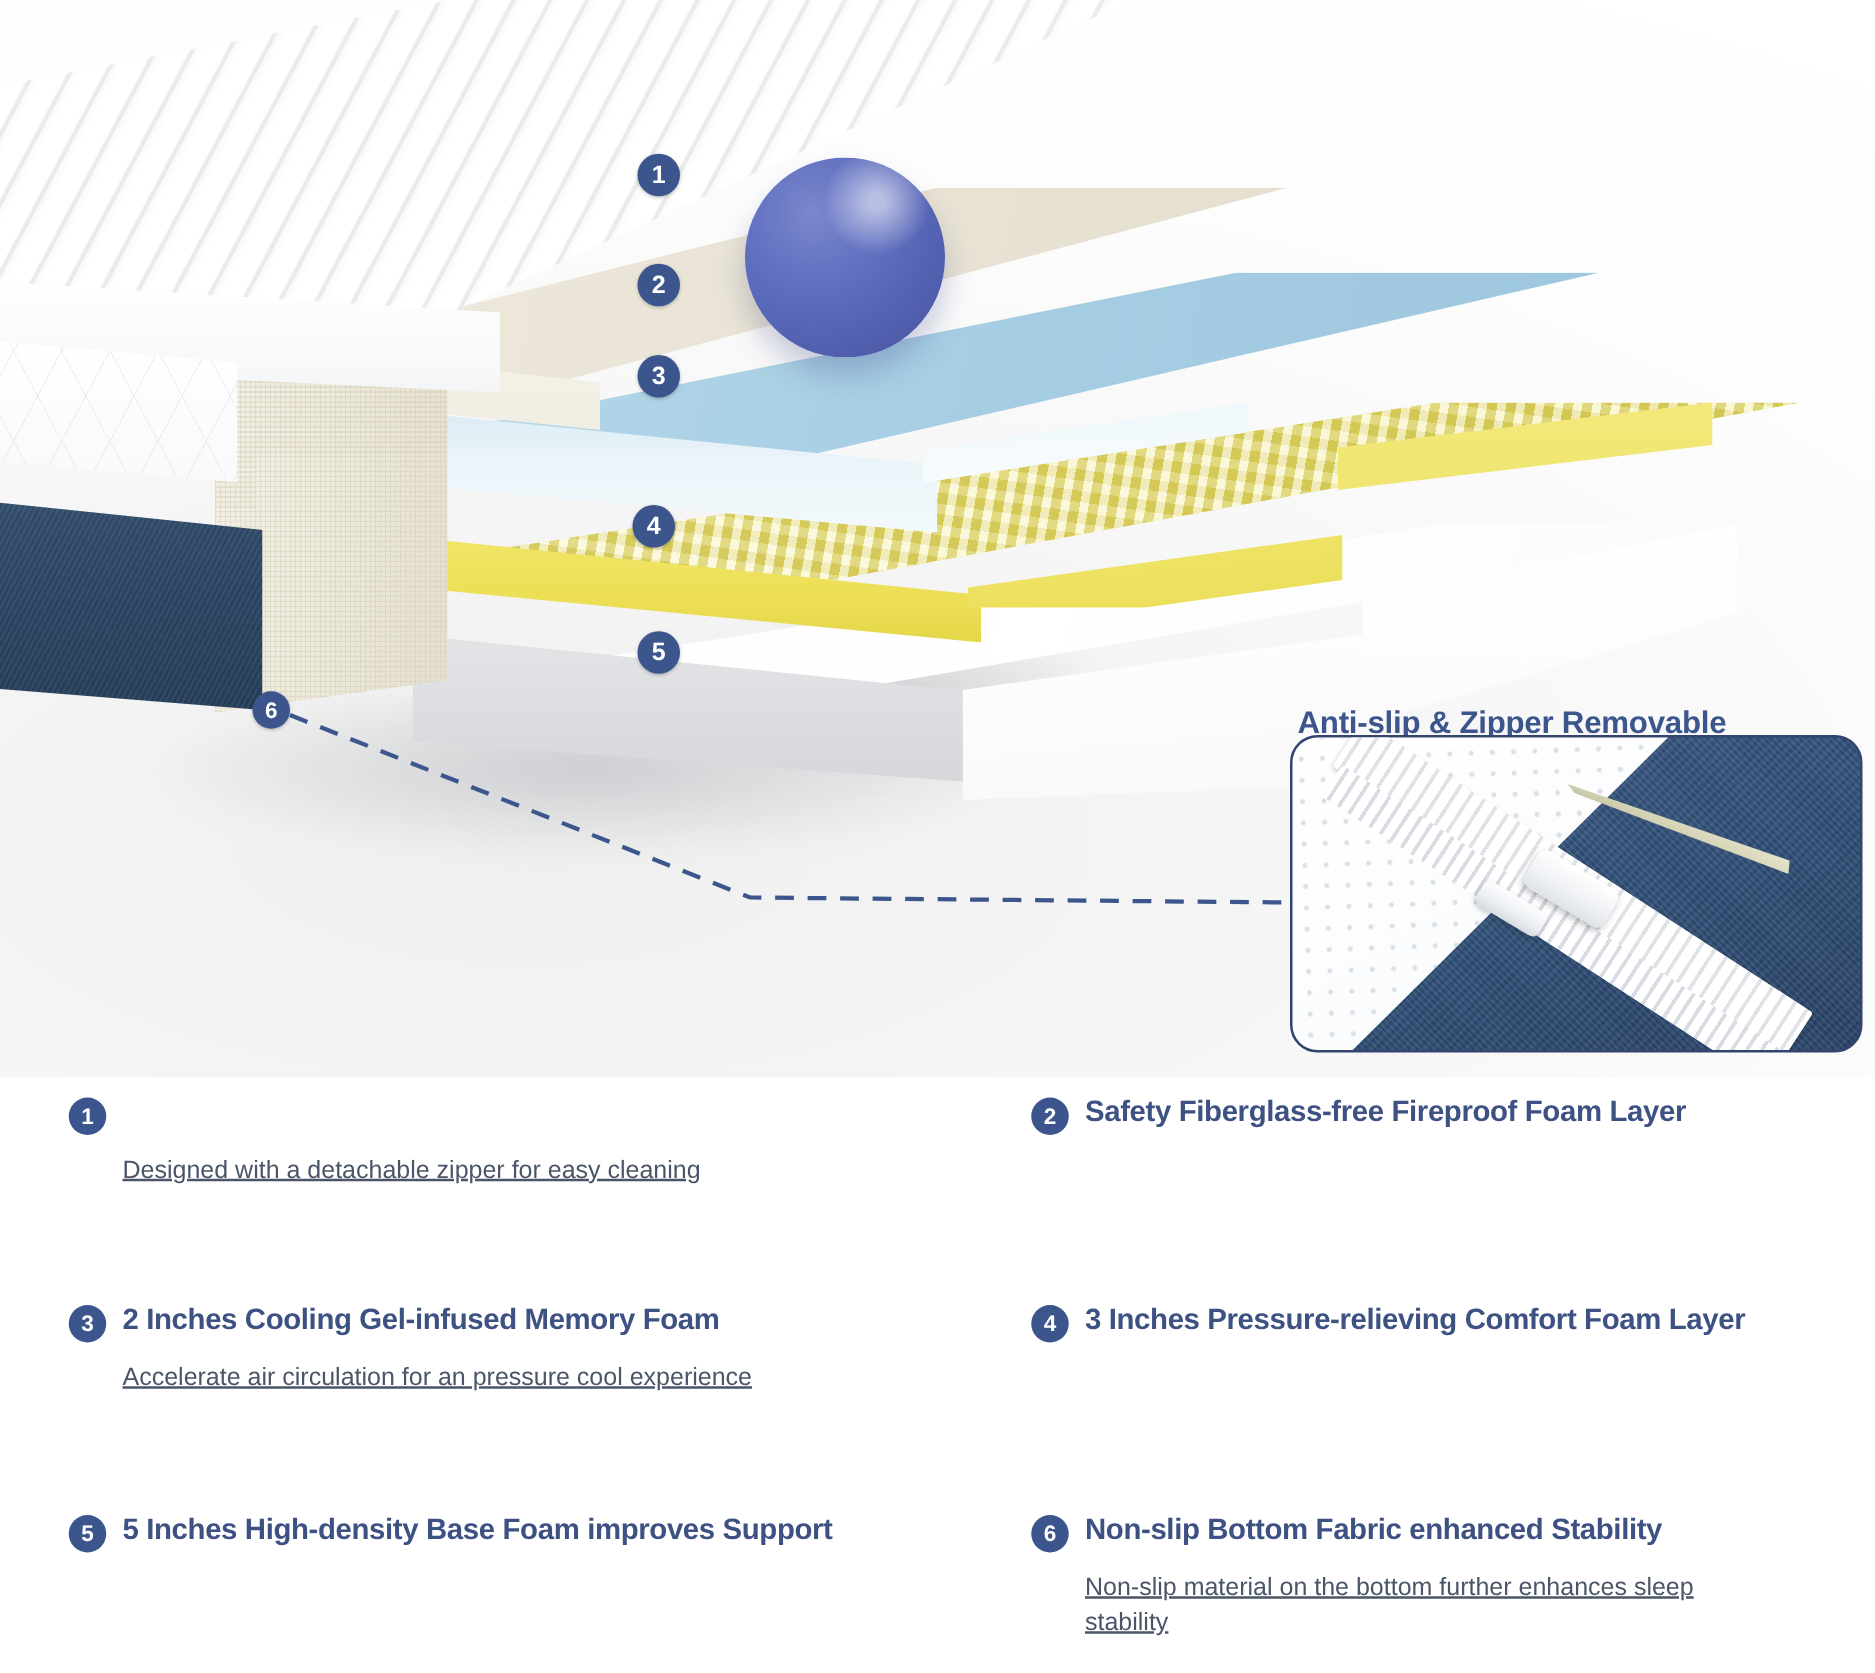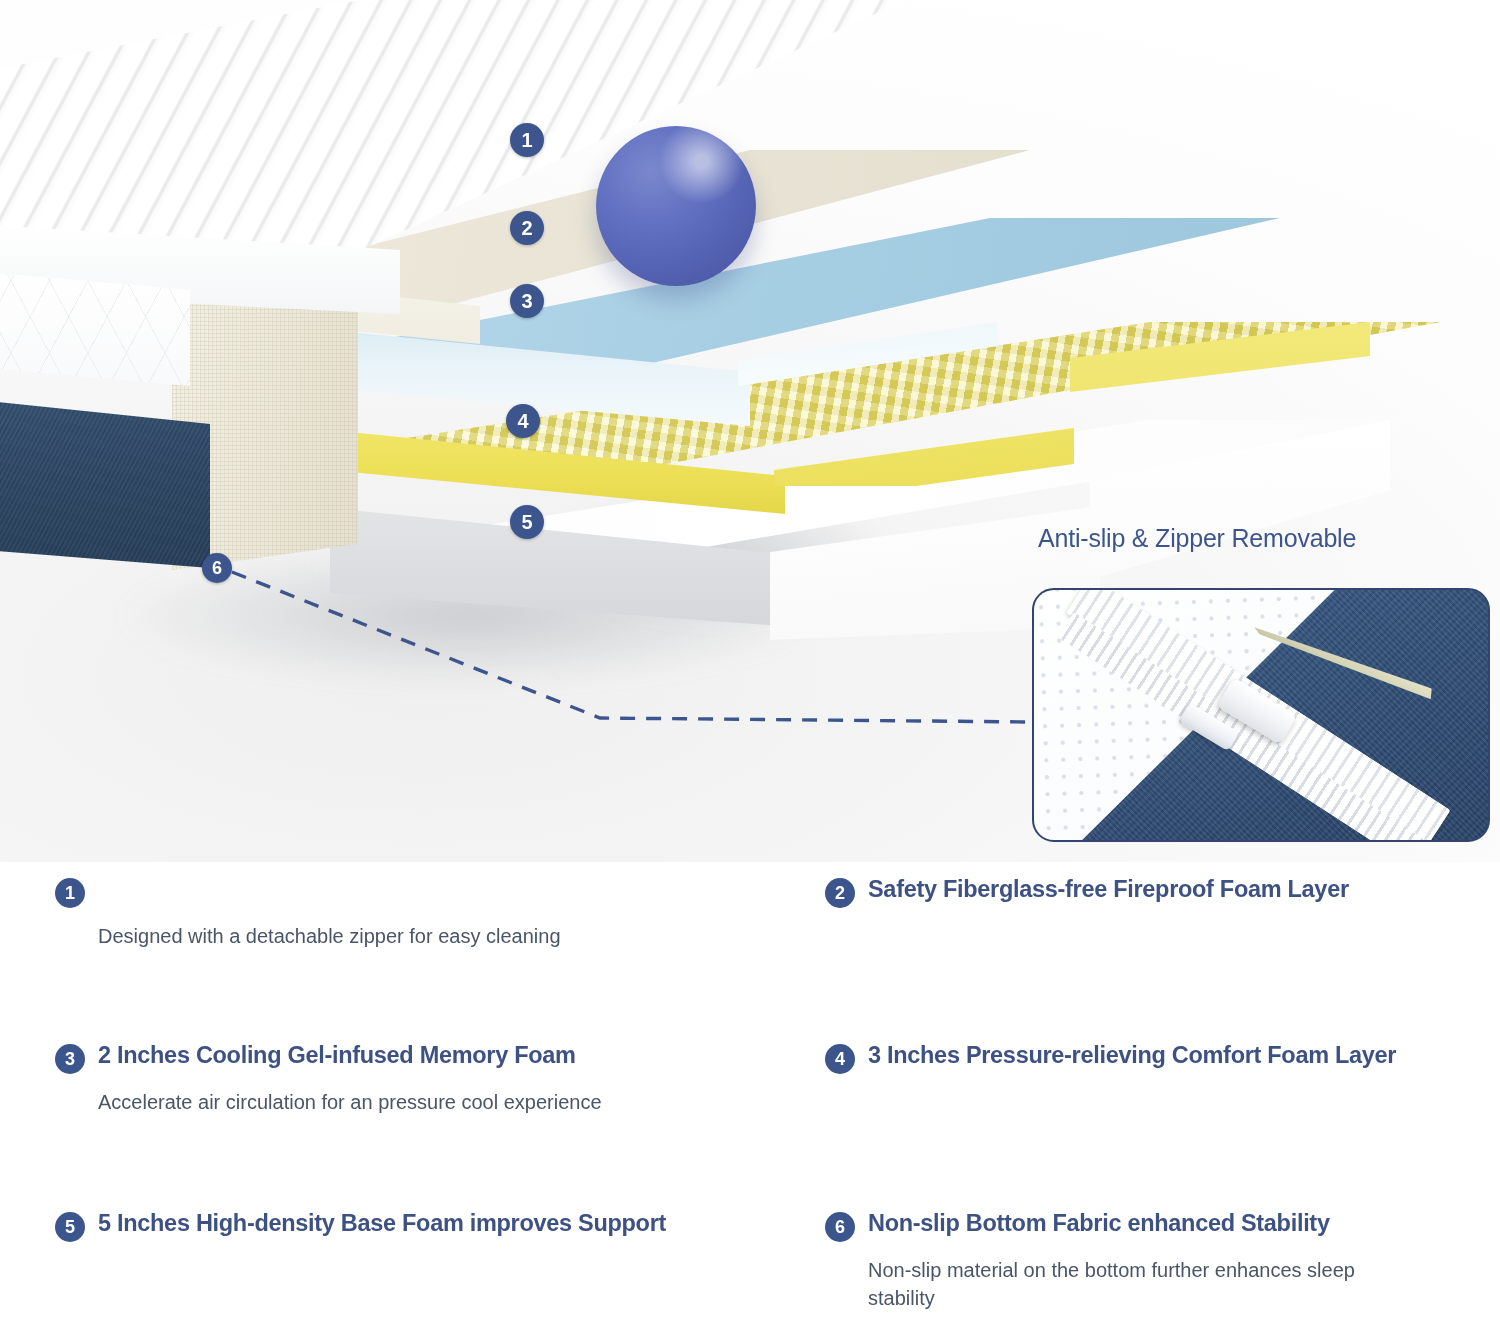--- a/index.html
+++ b/index.html
@@ -188,22 +188,22 @@
   #badge-3{left:510px;top:284px;}
   #badge-4{left:506px;top:404px;}
   #badge-5{left:510px;top:505px;}
   #badge-6{left:202px;top:553px;width:30px;height:30px;font-size:18px;}
 
   
   #connector{position:absolute;left:0;top:0;width:1500px;height:862px;pointer-events:none;}
 
   
   #inset-title{
-    position:absolute;left:1038px;top:524px;
-    font-size:25px;font-weight:normal;color:#3c568d;
+    position:absolute;left:1038px;top:564px;
+    font-size:25px;font-weight:bold;color:#3c568d;
     letter-spacing:-.2px;white-space:nowrap;
   }
   #inset-box{
     position:absolute;left:1032px;top:588px;width:454px;height:250px;
     border:2px solid #33456e;border-radius:22px;overflow:hidden;
     background:#2f4a74;
   }
   
   #inset-denim{
     position:absolute;inset:0;
@@ -276,20 +276,21 @@
     margin-top:2px;
   }
   .feature .title{
     font-size:23.5px;font-weight:bold;color:#3d5183;
     line-height:1.18;letter-spacing:-.3px;
   }
   .feature .desc{
     margin:14px 0 0 43px;
     font-size:20px;color:#4a5567;line-height:1.42;
     max-width:530px;
+    text-decoration:underline;
   }
   
   #f1{left:55px;top:14px;}
   #f2{left:825px;top:14px;}
   #f3{left:55px;top:180px;}
   #f4{left:825px;top:180px;}
   #f5{left:55px;top:348px;}
   #f6{left:825px;top:348px;}
   #f2 .desc,#f4 .desc,#f6 .desc{max-width:520px;}
 </style>

